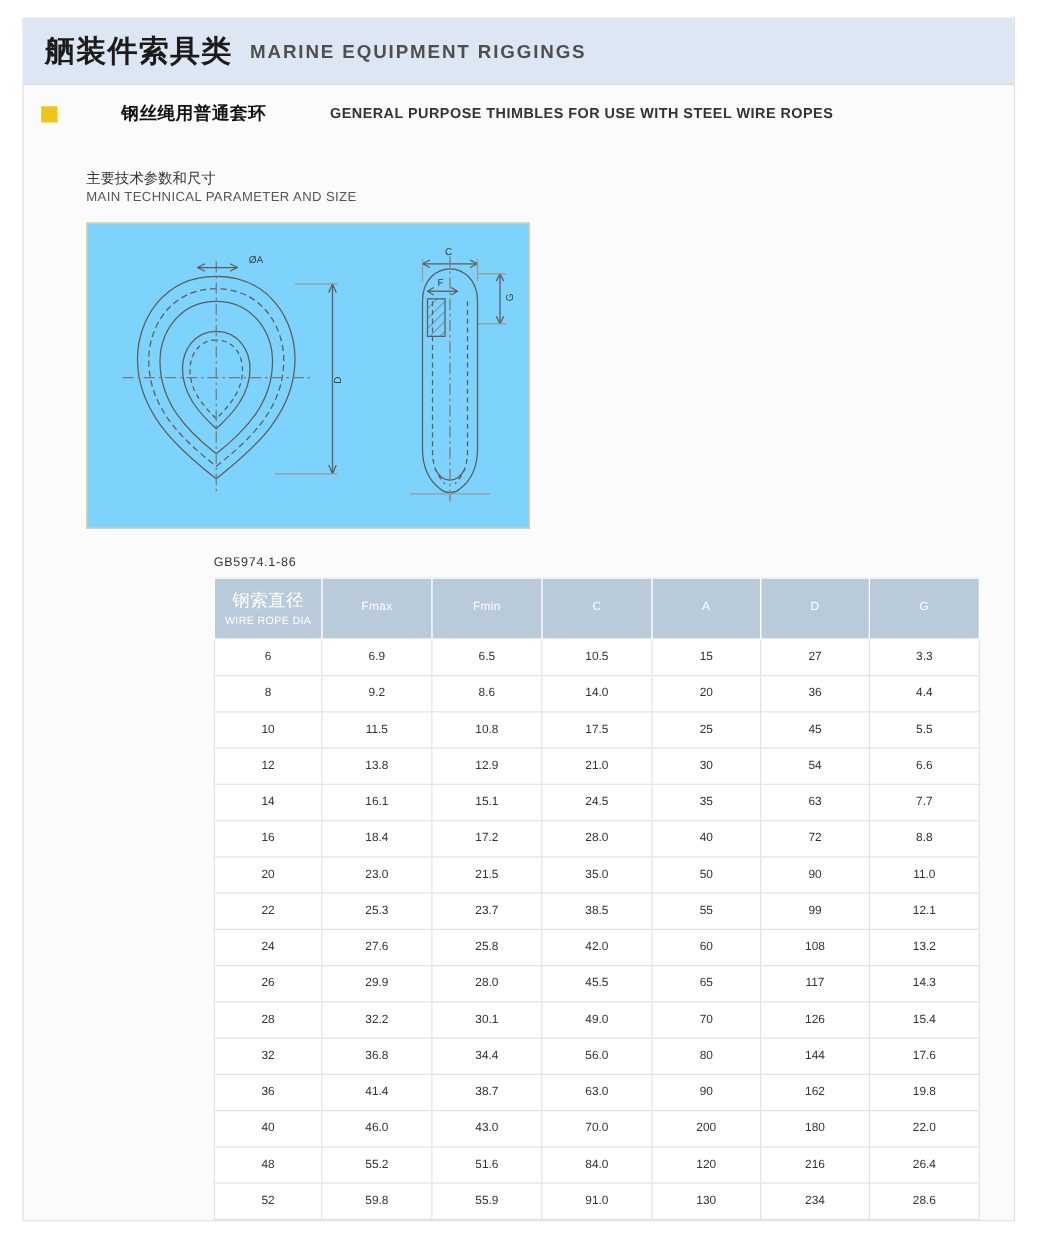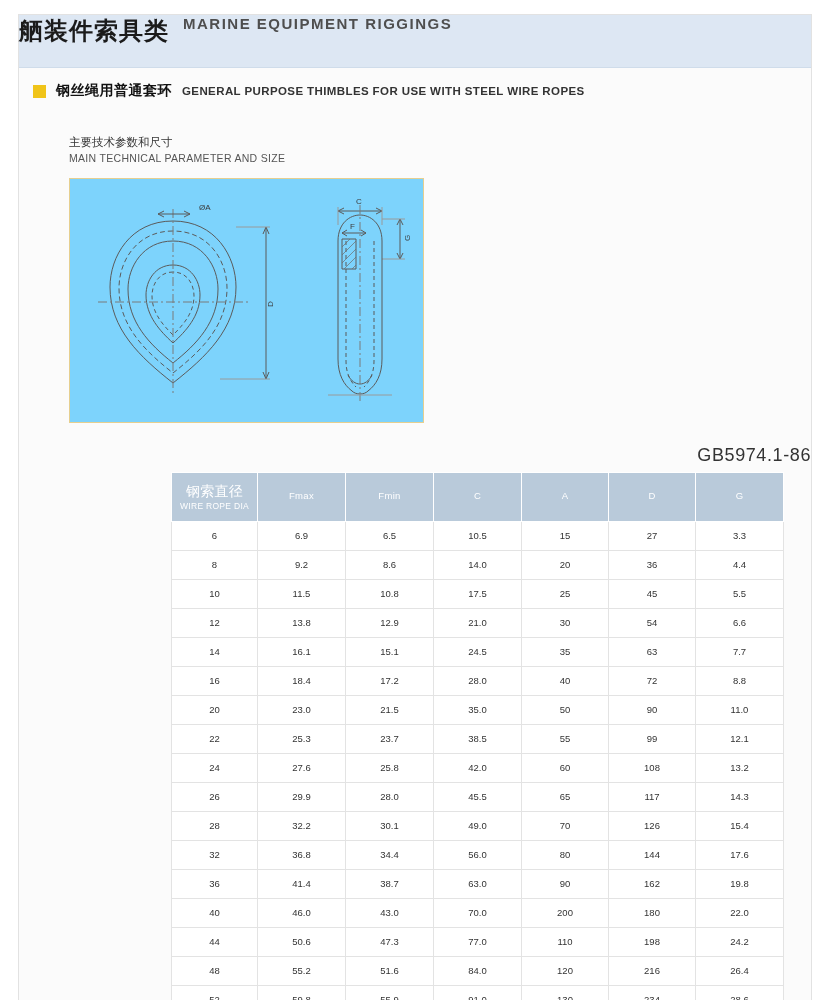--- a/index.html
+++ b/index.html
@@ -29,21 +29,22 @@
     min-height: 962px;
     box-sizing: border-box;
     position: relative;
   }
 
   
   .header-band {
     background: #dde7f3;
     height: 52px;
     display: flex;
-    padding-left: 0;
+    align-items: center;
+    padding-left: 17px;
     border-bottom: 1px solid #cfdcea;
   }
   .header-cn {
     font-family: "DejaVu Sans", sans-serif;
     font-size: 24px;
     font-weight: bold;
     letter-spacing: 1px;
     color: #1b1b1b;
   }
   .header-en {
@@ -52,20 +53,21 @@
     font-weight: bold;
     letter-spacing: 1.5px;
     color: #4e4e4e;
   }
 
   
   .product-title {
     display: flex;
     align-items: center;
     padding: 14px 0 10px 14px;
+    gap: 41px;
   }
   .bullet {
     width: 13px;
     height: 13px;
     background: #f0c419;
     margin-right: 10px;
     flex: 0 0 auto;
   }
   .title-cn {
     font-family: "DejaVu Sans", sans-serif;
@@ -106,24 +108,23 @@
     height: 245px;
     border: 1px solid #e6cf8f;
     background: #7dd3fc;
     box-sizing: border-box;
   }
   .drawing-box svg { display: block; }
 
   
   .std-code {
     margin: 22px 0 6px 152px;
-    font-size: 18px;
+    font-size: 10px;
     color: #333;
     letter-spacing: 0.6px;
-    text-align: right;
   }
 
   
   .table-wrap {
     margin-left: 152px;
     width: 612px;
   }
   table.spec {
     border-collapse: collapse;
     width: 612px;
@@ -417,29 +418,20 @@
             <tr>
               <td>40</td>
               <td>46.0</td>
               <td>43.0</td>
               <td>70.0</td>
               <td>200</td>
               <td>180</td>
               <td>22.0</td>
             </tr>
             <tr>
-              <td>44</td>
-              <td>50.6</td>
-              <td>47.3</td>
-              <td>77.0</td>
-              <td>110</td>
-              <td>198</td>
-              <td>24.2</td>
-            </tr>
-            <tr>
               <td>48</td>
               <td>55.2</td>
               <td>51.6</td>
               <td>84.0</td>
               <td>120</td>
               <td>216</td>
               <td>26.4</td>
             </tr>
             <tr>
               <td>52</td>

